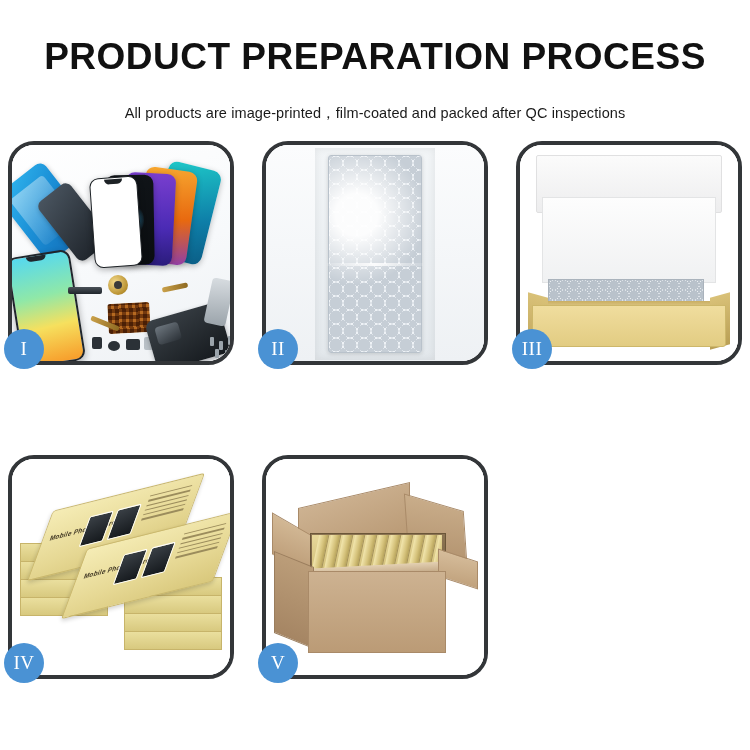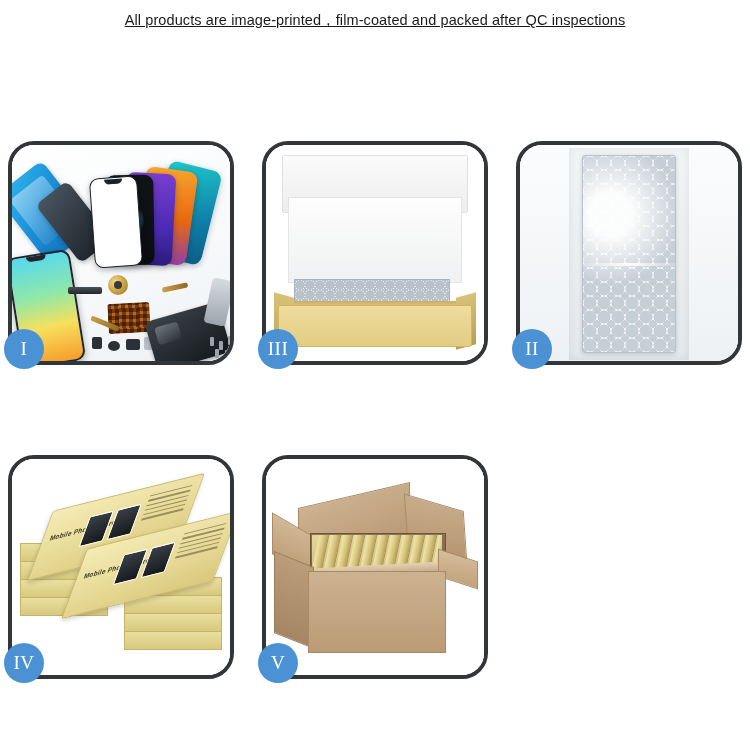--- a/index.html
+++ b/index.html
@@ -10,22 +10,22 @@
   }
 
   
   #header{position:absolute;left:0;top:0;width:750px;text-align:center;}
   #page-title{
     font-size:37px;font-weight:700;color:#111111;
     letter-spacing:.5px;margin:0;padding-top:38px;line-height:1.05;
     font-family:"Liberation Sans", sans-serif;
   }
   #page-subtitle{
-    font-size:14.5px;color:#1a1a1a;margin:0;padding-top:11px;
-    letter-spacing:.1px;font-family:"Liberation Sans", sans-serif;text-decoration:underline;
+    font-size:14.5px;color:#1a1a1a;margin:16px;padding-top:11px;
+    letter-spacing:.1px;font-family:"Liberation Sans", sans-serif;
   }
 
   
   #grid{
     position:absolute;left:8px;top:141px;
     width:734px;height:538px;
     display:grid;
     grid-template-columns:repeat(3,226px);
     grid-template-rows:repeat(2,224px);
     column-gap:28px;row-gap:90px;
@@ -214,20 +214,21 @@
   .sc-front{position:absolute;left:16px;top:92px;width:118px;height:92px;
     background:linear-gradient(180deg,#c6a888,#b08e6a);border:1px solid #9d7d5c;}
   .sc-side{position:absolute;left:132px;top:78px;width:72px;height:92px;
     background:linear-gradient(180deg,#bb9d79,#a5855f);transform:skewY(-19deg);border:1px solid #96764f;}
   .sc-patch{position:absolute;background:rgba(140,112,80,.45);}
 </style>
 </head>
 <body>
 
 <div id="header">
+  <h1 id="page-title">PRODUCT PREPARATION PROCESS</h1>
   <p id="page-subtitle">All products are image-printed，film-coated and packed after QC inspections</p>
 </div>
 
 <div id="grid">
 
   <div class="panel">
     <div class="panel-clip">
       <div class="p1-bg"></div>
 
       <div class="scr p1-blue"></div>
@@ -261,40 +262,40 @@
         <i style="left:20px;top:1px;"></i>
           <i style="left:7px;top:14px;"></i>
         <i style="left:17px;top:15px;"></i>
       </div>
     </div>
     <div class="badge">I</div>
   </div>
 
   <div class="panel">
     <div class="panel-clip">
+      <div class="p2-bg"></div>
+      <div class="p2-pouch"></div>
+      <div class="p2-bub"></div>
+      <div class="p2-seam"></div>
+    </div>
+    <div class="badge">II</div>
+  </div>
+
+  <div class="panel">
+    <div class="panel-clip">
       <div class="p3-bg"></div>
       <div class="p3-lidback"></div>
       <div class="p3-foam"></div>
       <div class="p3-wrap"></div>
       <div class="p3-inner"></div>
       <div class="p3-flapL"></div>
       <div class="p3-flapR"></div>
       <div class="p3-boxfront"></div>
     </div>
     <div class="badge">III</div>
-  </div>
-
-  <div class="panel">
-    <div class="panel-clip">
-      <div class="p2-bg"></div>
-      <div class="p2-pouch"></div>
-      <div class="p2-bub"></div>
-      <div class="p2-seam"></div>
-    </div>
-    <div class="badge">II</div>
   </div>
 
   <div class="panel">
     <div class="panel-clip">
       <div class="p4-bg"></div>
       <div class="stackwrap">
 
         <div class="sb-side" style="left:2px;top:70px;"></div>
         <div class="sb-side" style="left:2px;top:88px;"></div>
         <div class="sb-side" style="left:2px;top:106px;"></div>

